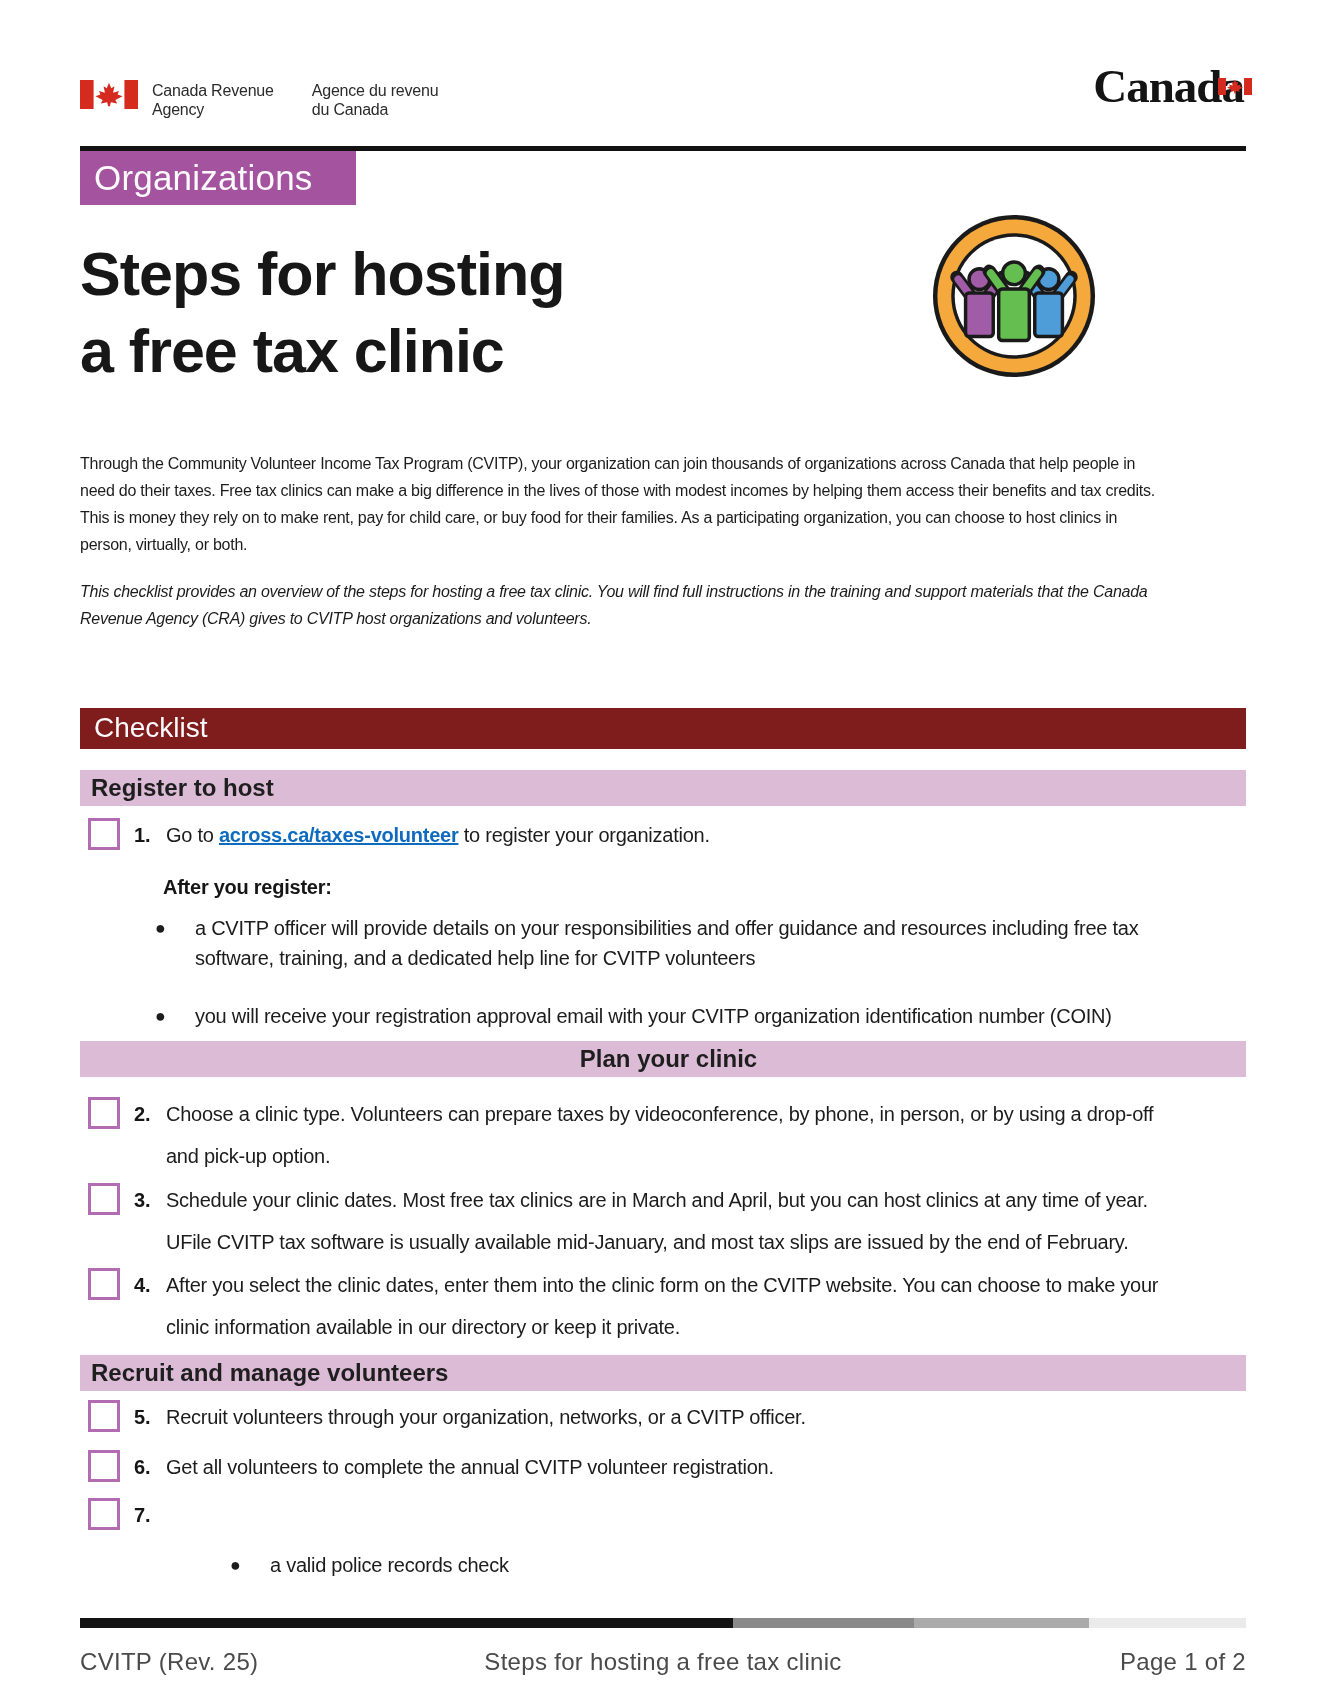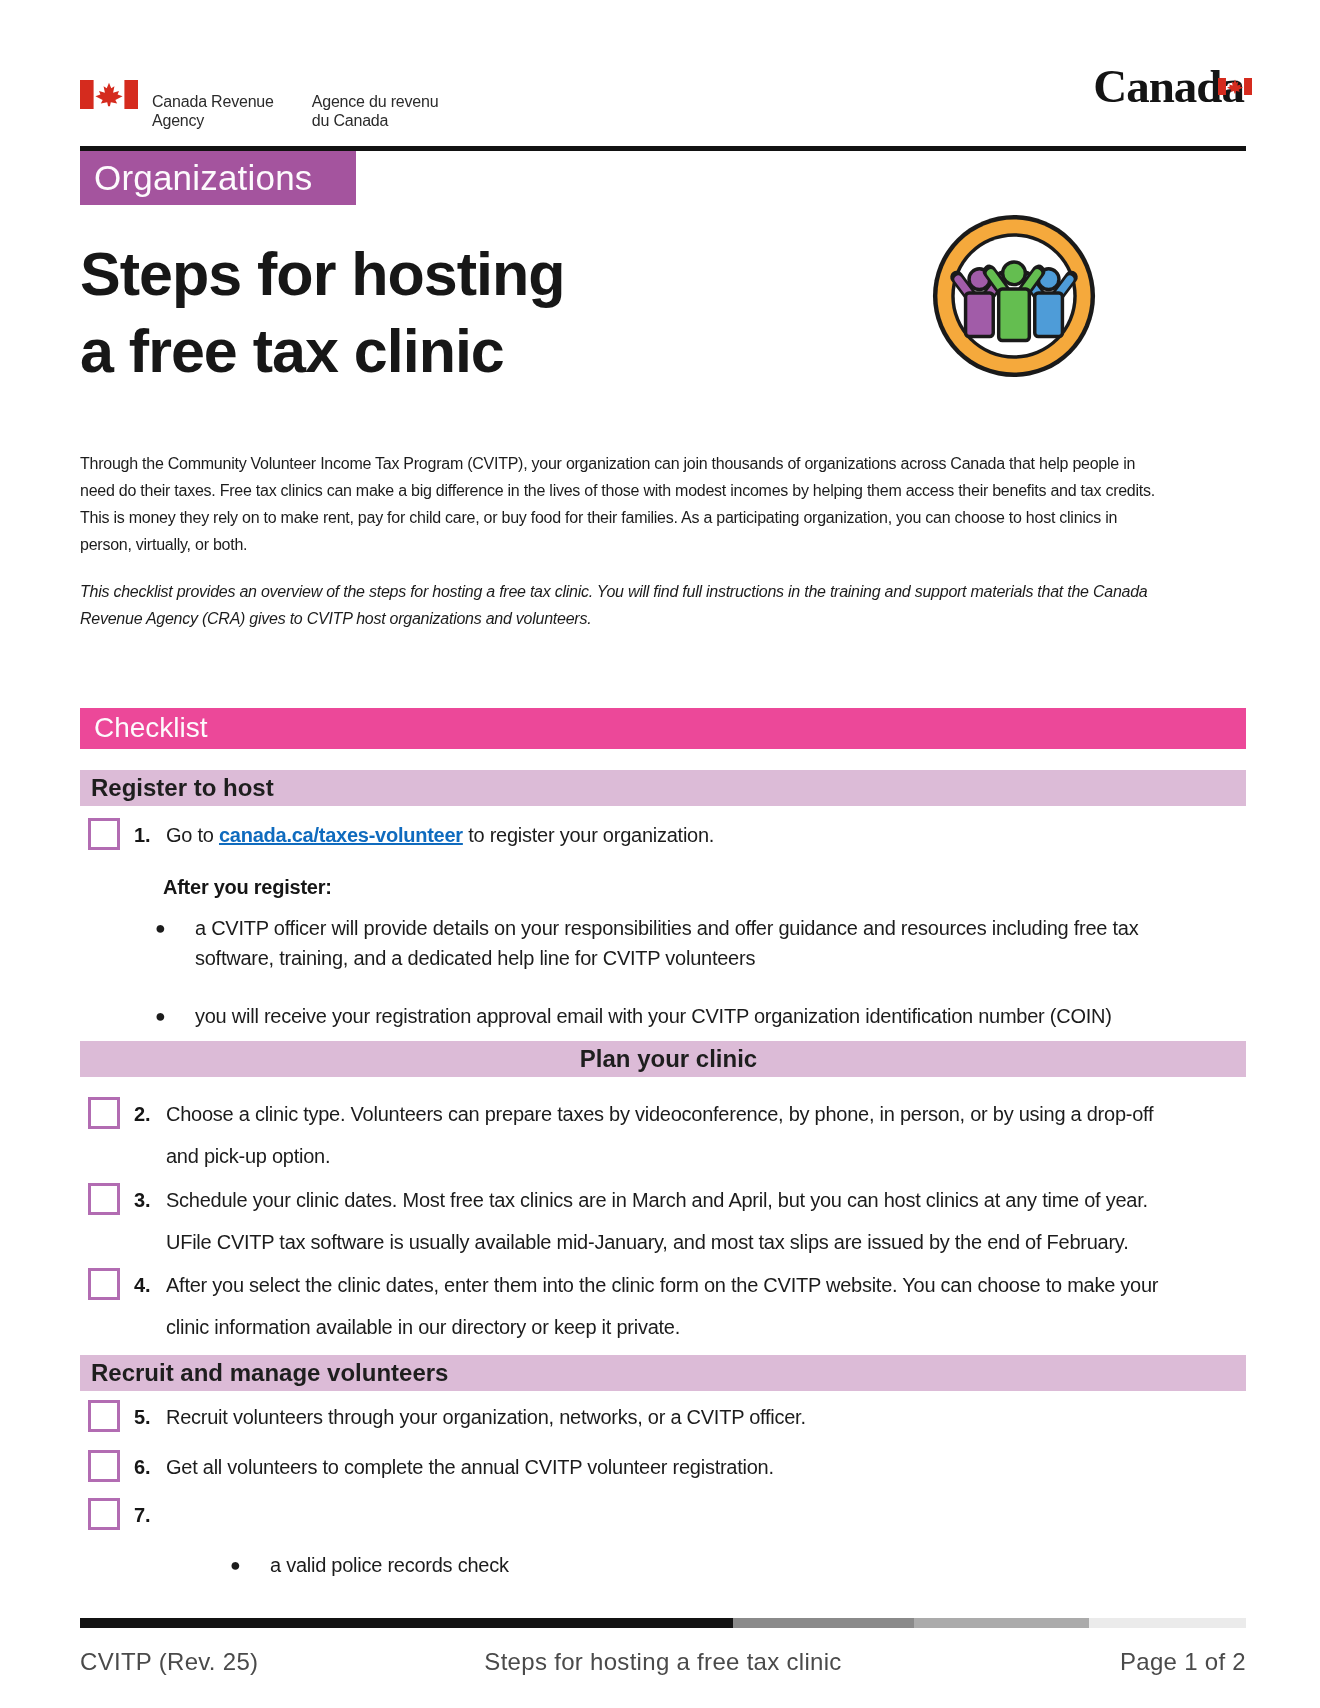--- a/index.html
+++ b/index.html
@@ -4,38 +4,38 @@
 <style>
   html,body{margin:0;padding:0;background:#fff;}
   .page{
     position:relative;width:1320px;height:1708px;background:#ffffff;
     font-family:"Liberation Sans",sans-serif;color:#1f1f1f;overflow:hidden;
   }
   
   .hdr{position:absolute;top:80px;left:80px;right:74px;display:flex;justify-content:space-between;align-items:flex-start;}
   .sig{display:flex;align-items:flex-start;}
   .sig svg{display:block;}
-  .sig-text{display:flex;gap:38px;margin-left:14px;margin-top:12px;}
+  .sig-text{display:flex;gap:38px;margin-left:14px;margin-top:1px;}
   .sig-col{font-size:16px;line-height:19px;color:#2b2b2b;letter-spacing:-0.2px;}
   .wordmark{position:relative;font-family:"Liberation Serif",serif;font-weight:bold;font-size:47px;line-height:40px;color:#141414;letter-spacing:-1px;margin-top:-14px;padding-right:2px;}
   .wm-flag{position:absolute;top:-7px;right:-6px;}
   
   .rule{position:absolute;top:146px;left:80px;width:1166px;height:5px;background:#121212;}
   .org-banner{position:absolute;top:151px;left:80px;width:262px;height:54px;background:#A4549E;color:#fdfafd;
     font-size:35px;line-height:53px;padding-left:14px;letter-spacing:0.2px;}
   
   .title{position:absolute;top:236px;left:80px;font-size:61px;line-height:77px;font-weight:bold;color:#171717;letter-spacing:-1px;}
   
   .people-icon{position:absolute;left:930px;top:212px;}
   
   .para{position:absolute;left:80px;font-size:16px;line-height:27px;color:#1c1c1c;letter-spacing:-0.25px;}
   .para1{top:450px;width:1085px;}
   .para2{top:578px;width:1085px;font-style:italic;}
   
-  .chk-banner{position:absolute;top:708px;left:80px;width:1152px;height:41px;background:#ec4899;color:#fdfafd;
+  .chk-banner{position:absolute;top:708px;left:80px;width:1152px;height:41px;background:#7f1d1d;color:#fdfafd;
     font-size:28px;line-height:40px;padding-left:14px;}
   .sub-banner{left:80px;width:1155px;height:36px;background:#DCBBD7;color:#1e1e1e;
     font-size:24px;line-height:35px;font-weight:bold;padding-left:11px;position:absolute;}
   .sub1{top:770px;}
   .sub2{top:1041px;text-align:center;}
   .sub3{top:1355px;}
   
   .item{position:absolute;left:80px;display:flex;align-items:flex-start;}
   .checkbox{flex:0 0 auto;width:26px;height:26px;border:3px solid #B26CB2;background:#fff;margin:4px 14px 0 8px;}
   .num{flex:0 0 32px;font-weight:bold;font-size:20px;line-height:42px;color:#161616;}
@@ -149,21 +149,21 @@
   <div class="para para1">Through the Community Volunteer Income Tax Program (CVITP), your organization can join thousands of organizations across Canada that help people in need do their taxes. Free tax clinics can make a big difference in the lives of those with modest incomes by helping them access their benefits and tax credits. This is money they rely on to make rent, pay for child care, or buy food for their families. As a participating organization, you can choose to host clinics in person, virtually, or both.</div>
   <div class="para para2">This checklist provides an overview of the steps for hosting a free tax clinic. You will find full instructions in the training and support materials that the Canada Revenue Agency (CRA) gives to CVITP host organizations and volunteers.</div>
 
   <div class="chk-banner">Checklist</div>
 
   <div class="sub-banner sub1">Register to host</div>
 
   <div class="item i1">
     <div class="checkbox"></div>
     <span class="num">1.</span>
-    <div class="itxt"><span>Go to </span><a class="lnk">canada.ca/taxes-volunteer</a><span> to register your organization.</span></div>
+    <div class="itxt"><span>Go to </span><a class="lnk">across.ca/taxes-volunteer</a><span> to register your organization.</span></div>
   </div>
 
   <div class="after-hd">After you register:</div>
 
   <div class="bullet b1">
     <span class="dot">●</span>
     <span class="btxt">a CVITP officer will provide details on your responsibilities and offer guidance and resources including free tax software, training, and a dedicated help line for CVITP volunteers</span>
   </div>
   <div class="bullet b2">
     <span class="dot">●</span>

